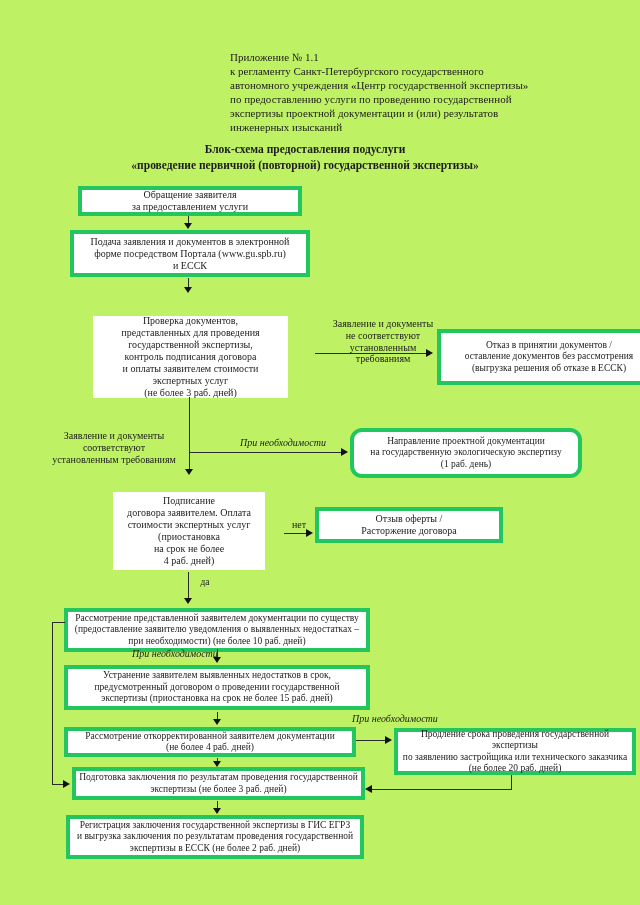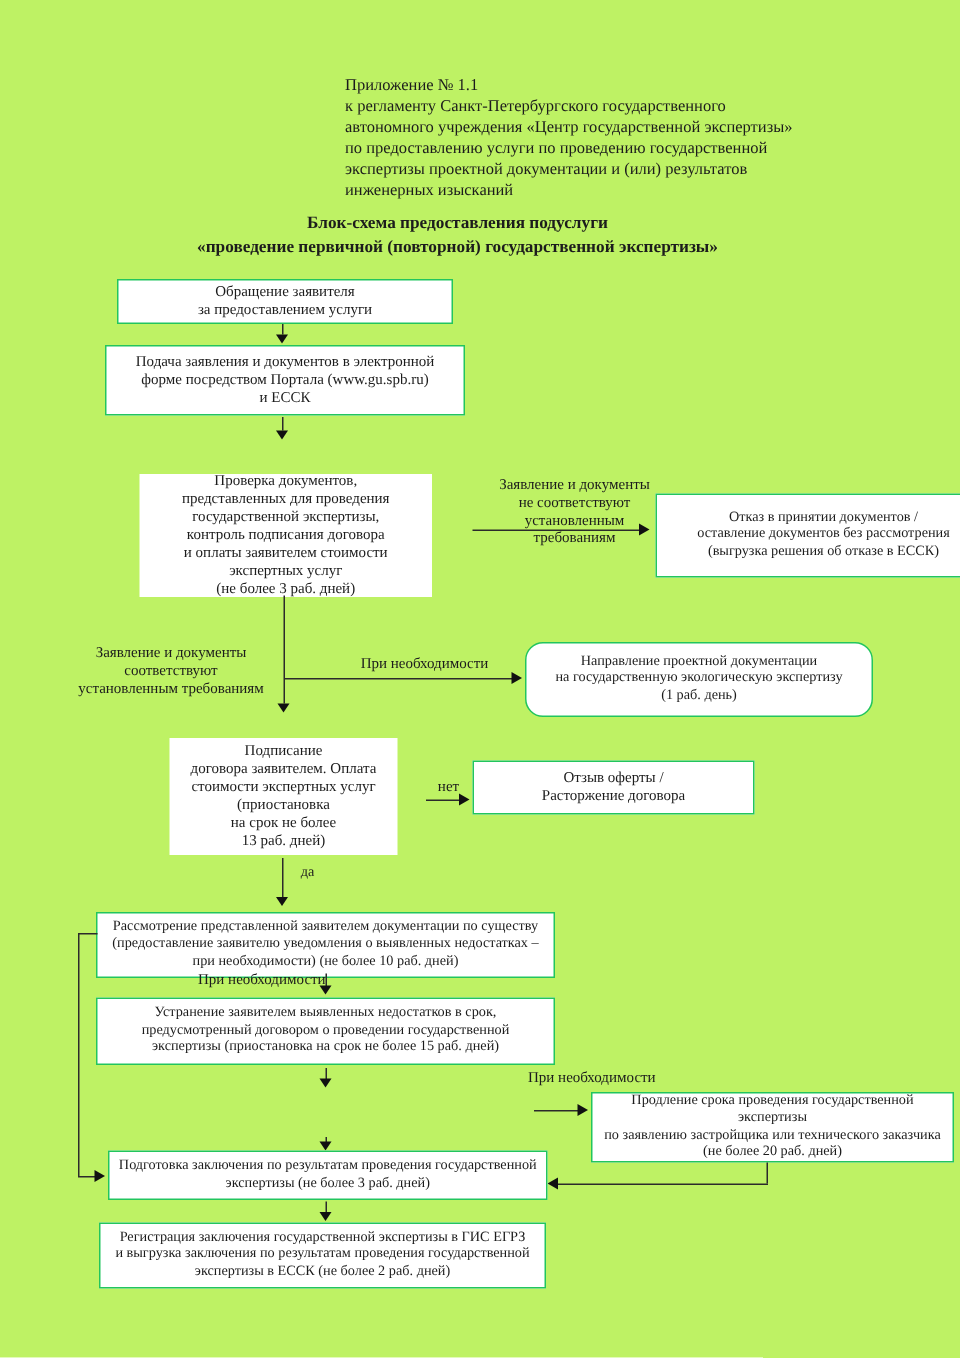--- a/index.html
+++ b/index.html
@@ -2,30 +2,30 @@
 <html><head>
 <meta charset="utf-8">
 <style>
   html,body { margin:0; padding:0; background:#ffffff; }
   .page { position:relative; width:640px; height:905px; background:#bef264;
           font-family:"Liberation Serif", serif; color:#1c1c1c; overflow:hidden; }
   .hdr { position:absolute; left:230px; top:50px; width:385px;
          font-size:11px; line-height:1.28; white-space:pre-line; }
   .title { position:absolute; left:10px; top:142px; width:590px; text-align:center;
            font-weight:bold; font-size:11.5px; line-height:1.35; white-space:pre-line; }
-  .box { position:absolute; border:1px solid #22c55e; box-sizing:border-box;
+  .box { position:absolute; border:4px solid #22c55e; box-sizing:border-box;
          display:flex; align-items:center; justify-content:center;
          text-align:center; white-space:pre-line; font-size:10px; line-height:1.2;
          padding:1px 2px; background:#fff; }
   .noborder { border:none; }
   .small { font-size:9.5px; }
   .rounded { border-radius:12px; }
   .lbl { position:absolute; text-align:center; white-space:pre-line;
          font-size:10px; line-height:1.18; }
-  .nowrap { white-space:nowrap; }
+  .nowrap { white-space:nowrap;font-style:italic; }
   .vline { position:absolute; width:1px; background:#2b2b2b; }
   .hline { position:absolute; height:1px; background:#2b2b2b; }
   .tri-down { position:absolute; width:0; height:0;
     border-left:4px solid transparent; border-right:4px solid transparent;
     border-top:6px solid #111; }
   .tri-right { position:absolute; width:0; height:0;
     border-top:4px solid transparent; border-bottom:4px solid transparent;
     border-left:7px solid #111; }
   .tri-left { position:absolute; width:0; height:0;
     border-top:4px solid transparent; border-bottom:4px solid transparent;
@@ -89,21 +89,21 @@
 
   <div class="box rounded small" style="left:350px; top:428px; width:232px; height:50px;">Направление проектной документации
 на государственную экологическую экспертизу
 (1 раб. день)</div>
 
   <div class="box noborder" style="left:113px; top:492px; width:152px; height:78px;">Подписание
 договора заявителем. Оплата
 стоимости экспертных услуг
 (приостановка
 на срок не более
-13 раб. дней)</div>
+4 раб. дней)</div>
 
   <div class="lbl" style="left:286px; top:519px; width:26px; font-size:10px;">нет</div>
   <div class="hline" style="left:284px; top:533px; width:24px;"></div>
   <div class="tri-right" style="left:306px; top:529px;"></div>
 
   <div class="box" style="left:315px; top:507px; width:188px; height:36px;">Отзыв оферты /
 Расторжение договора</div>
 
   <div class="vline" style="left:188px; top:572px; height:27px;"></div>
   <div class="tri-down" style="left:184px; top:598px;"></div>
@@ -122,20 +122,22 @@
   <div class="vline" style="left:217px; top:649px; height:9px;"></div>
   <div class="tri-down" style="left:213px; top:657px;"></div>
 
   <div class="box small" style="left:64px; top:665px; width:306px; height:45px;">Устранение заявителем выявленных недостатков в срок,
 предусмотренный договором о проведении государственной
 экспертизы (приостановка на срок не более 15 раб. дней)</div>
 
   <div class="vline" style="left:217px; top:712px; height:8px;"></div>
   <div class="tri-down" style="left:213px; top:719px;"></div>
 
+  <div class="box small" style="left:64px; top:727px; width:292px; height:30px;">Рассмотрение откорректированной заявителем документации
+(не более 4 раб. дней)</div>
 
   <div class="lbl nowrap" style="left:352px; top:713px; width:95px; text-align:left;">При необходимости</div>
   <div class="hline" style="left:356px; top:740px; width:30px;"></div>
   <div class="tri-right" style="left:385px; top:736px;"></div>
 
   <div class="box small" style="left:394px; top:728px; width:242px; height:47px;">Продление срока проведения государственной экспертизы
 по заявлению застройщика или технического заказчика
 (не более 20 раб. дней)</div>
 
   <div class="vline" style="left:511px; top:775px; height:14px;"></div>

